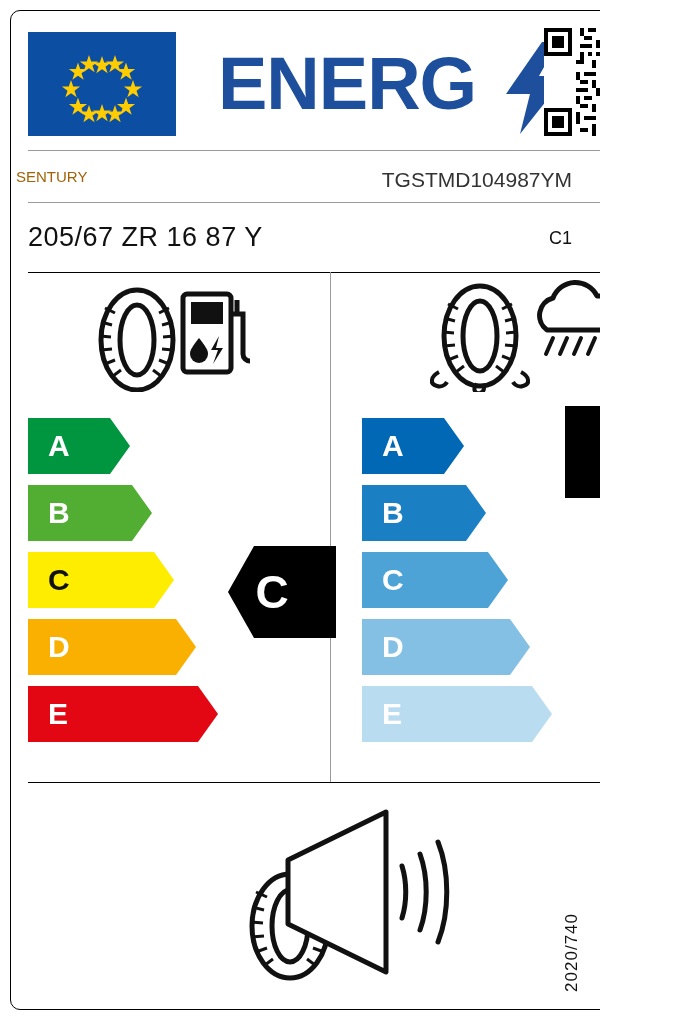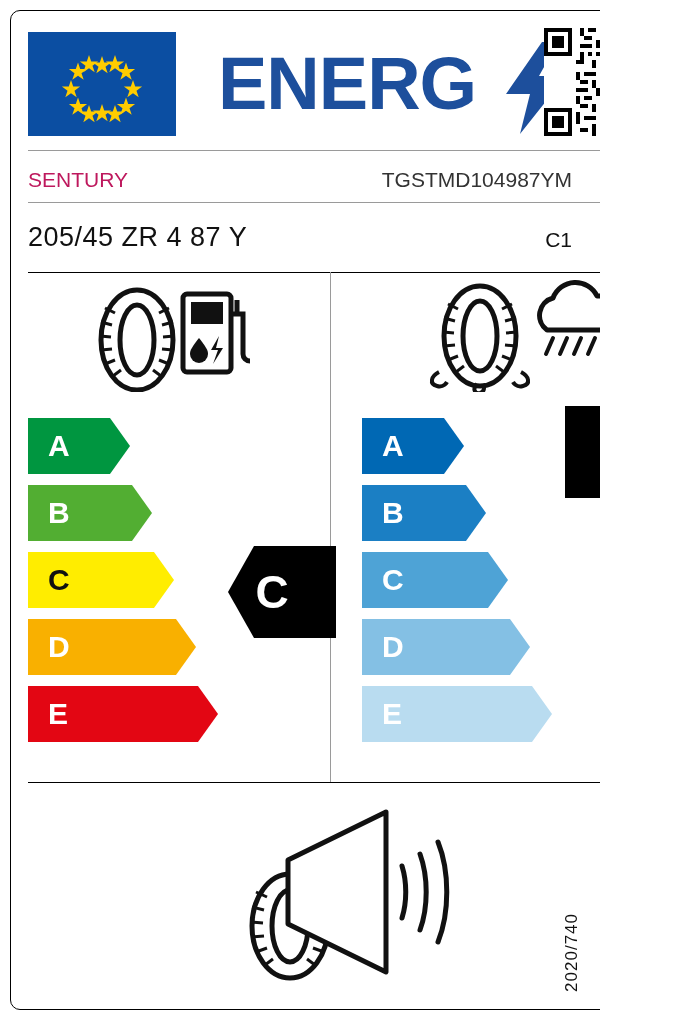--- a/index.html
+++ b/index.html
@@ -80,24 +80,24 @@
     left: 28px;
     width: 624px;
     height: 0;
     border-top: 1px solid #9a9a9a;
   }
   .hr.dark { border-top: 1px solid #000; }
 
   
   .brand {
     position: absolute;
-    left: 28px;
+    left: 16px;
     top: 168px;
-    font-size: 21px;
-    color: #be185d;
+    font-size: 15px;
+    color: #a16207;
   }
   .code {
     position: absolute;
     right: 28px;
     top: 168px;
     font-size: 21px;
     color: #333;
   }
 
   
@@ -106,21 +106,21 @@
     left: 28px;
     top: 222px;
     font-size: 27px;
     color: #111;
     letter-spacing: 0.5px;
   }
   .classcode {
     position: absolute;
     right: 28px;
     top: 228px;
-    font-size: 21px;
+    font-size: 18px;
     color: #111;
     margin-left: 24px;
   }
 
   
   .vdiv {
     position: absolute;
     left: 330px;
     top: 272px;
     width: 0;
@@ -330,21 +330,21 @@
   </div>
 
   <div class="hr" style="top:150px;"></div>
   <div class="hr" style="top:202px;"></div>
   <div class="hr dark" style="top:272px;"></div>
   <div class="hr dark" style="top:782px;"></div>
 
   <div class="brand">SENTURY</div>
   <div class="code">TGSTMD104987YM</div>
 
-  <div class="size">205/45 ZR 4 87 Y</div>
+  <div class="size">205/67 ZR 16 87 Y</div>
   <div class="classcode">C1</div>
 
   <div class="vdiv"></div>
 
   <div class="pictos">
 
     <div class="picto-fuel">
       <svg width="170" height="112" viewBox="0 0 170 112">
         <g>
           <ellipse cx="52" cy="60" rx="36" ry="50" fill="none" stroke="#111" stroke-width="5"></ellipse>

